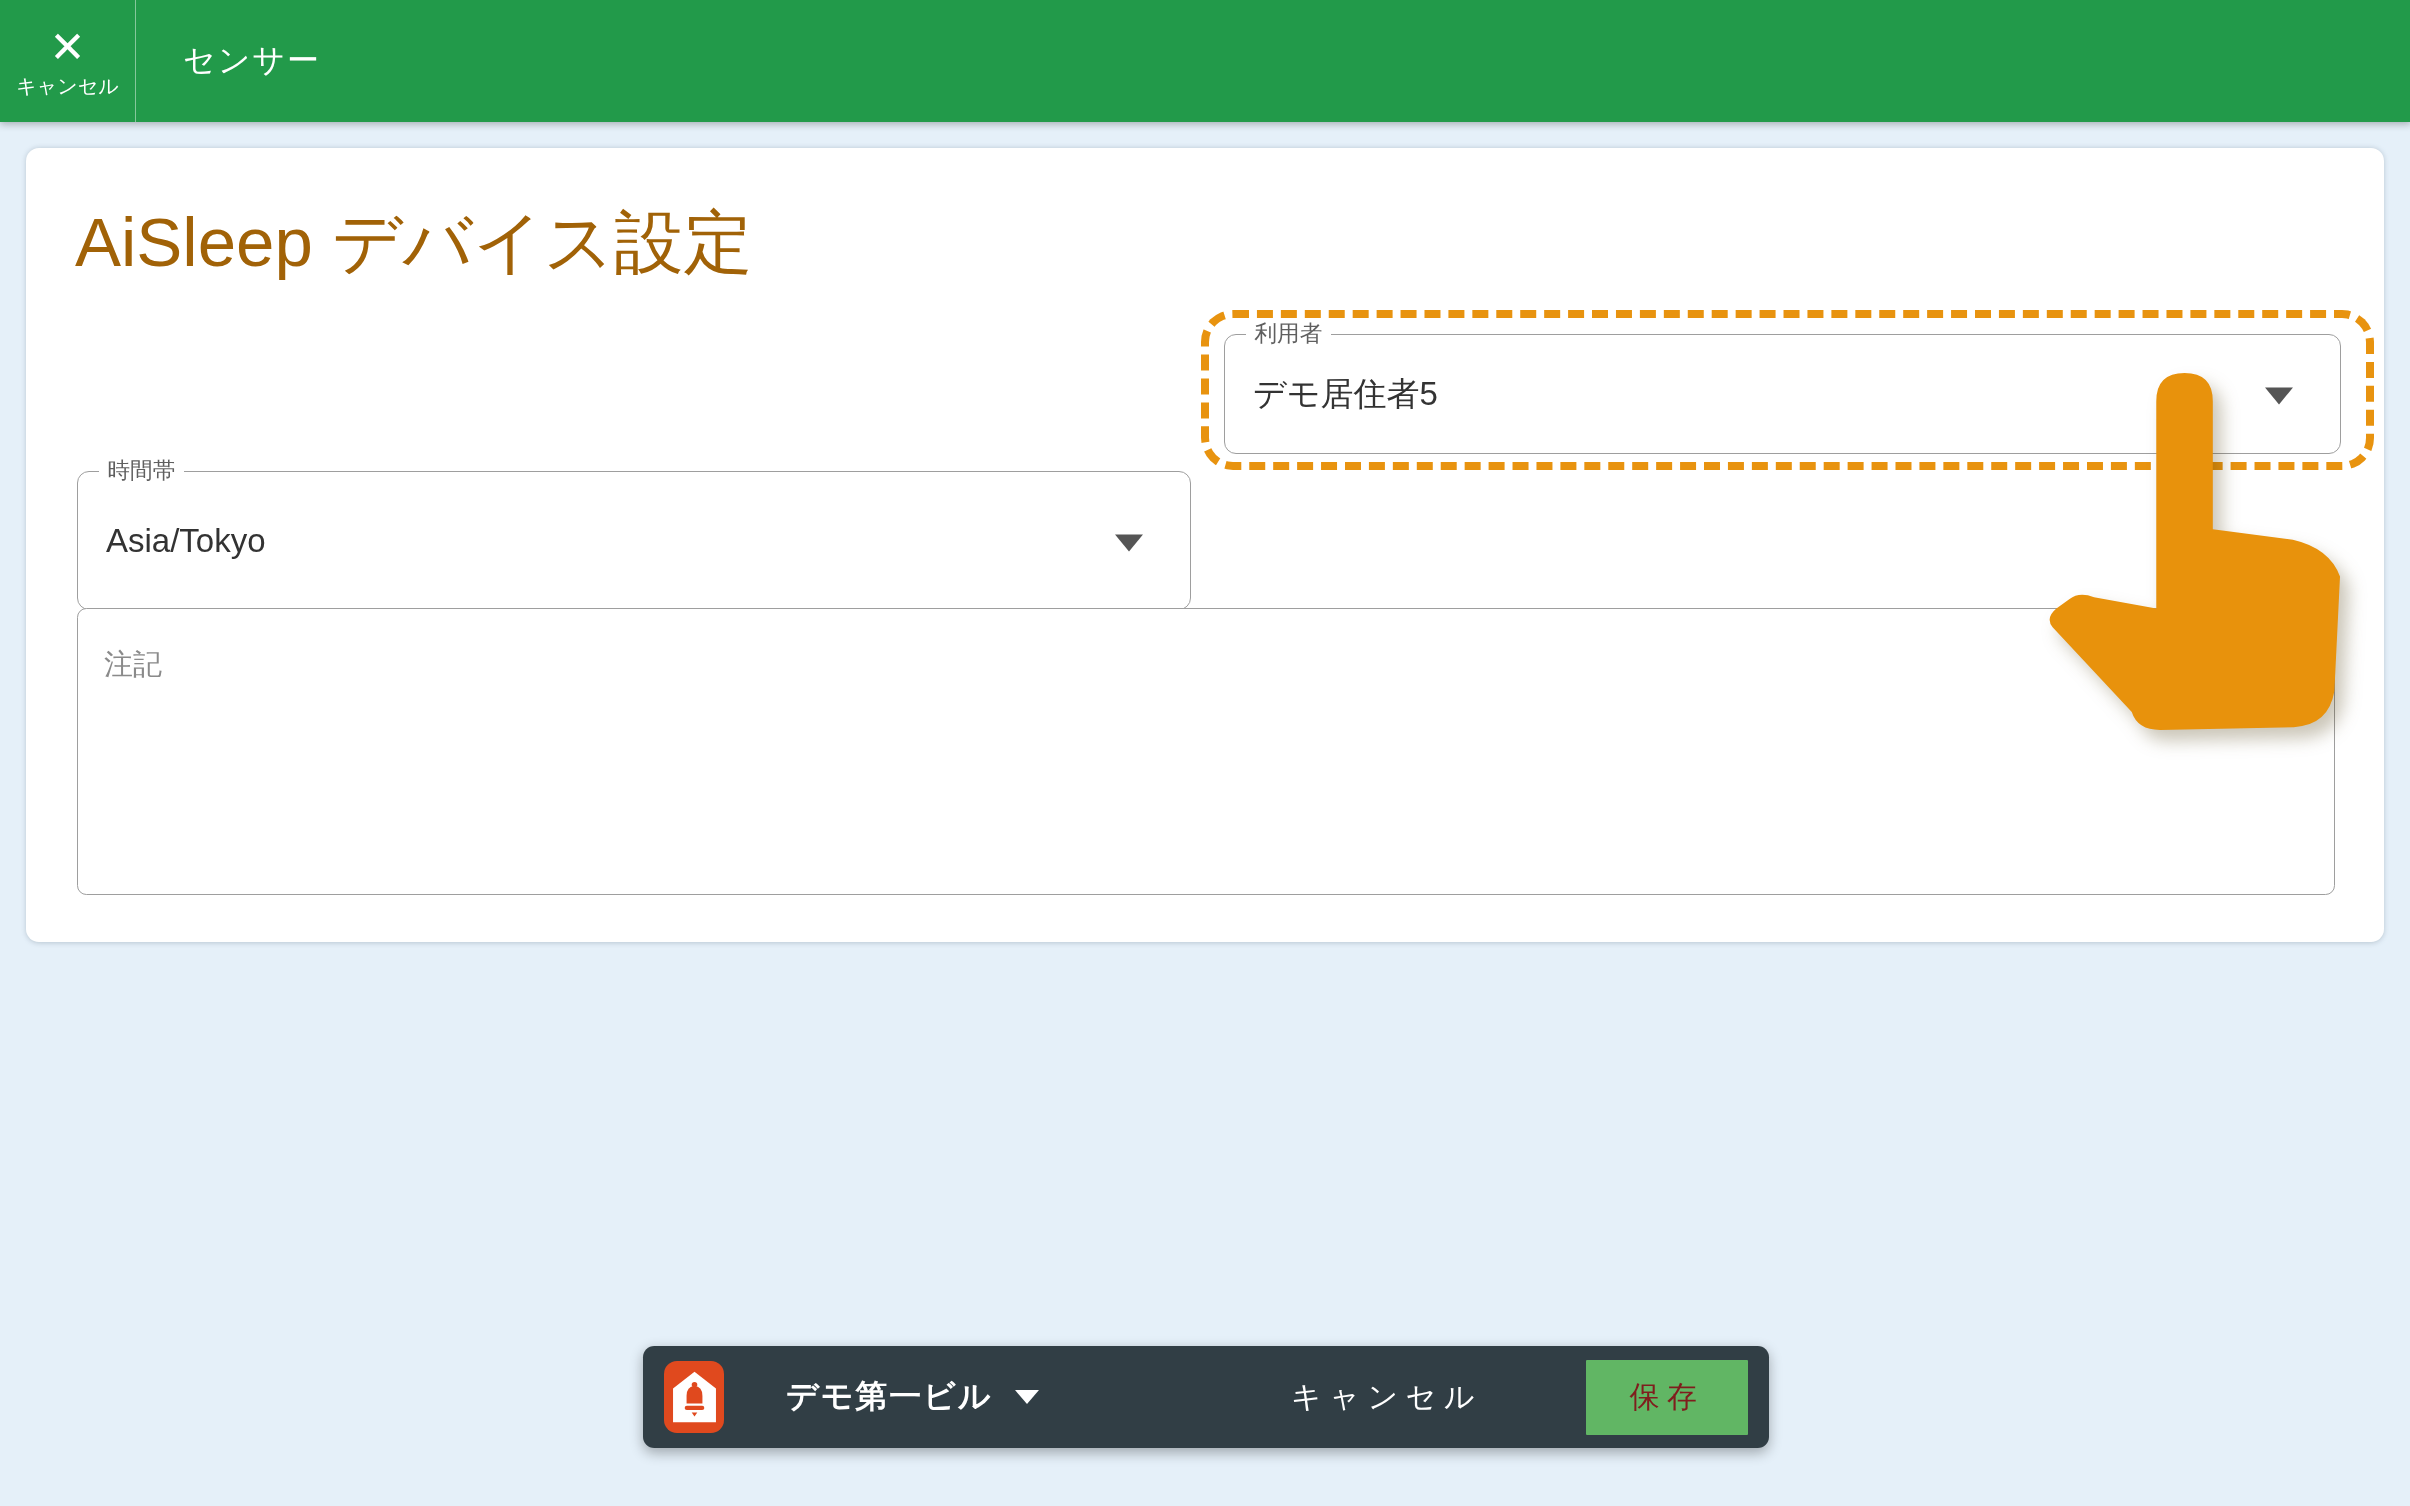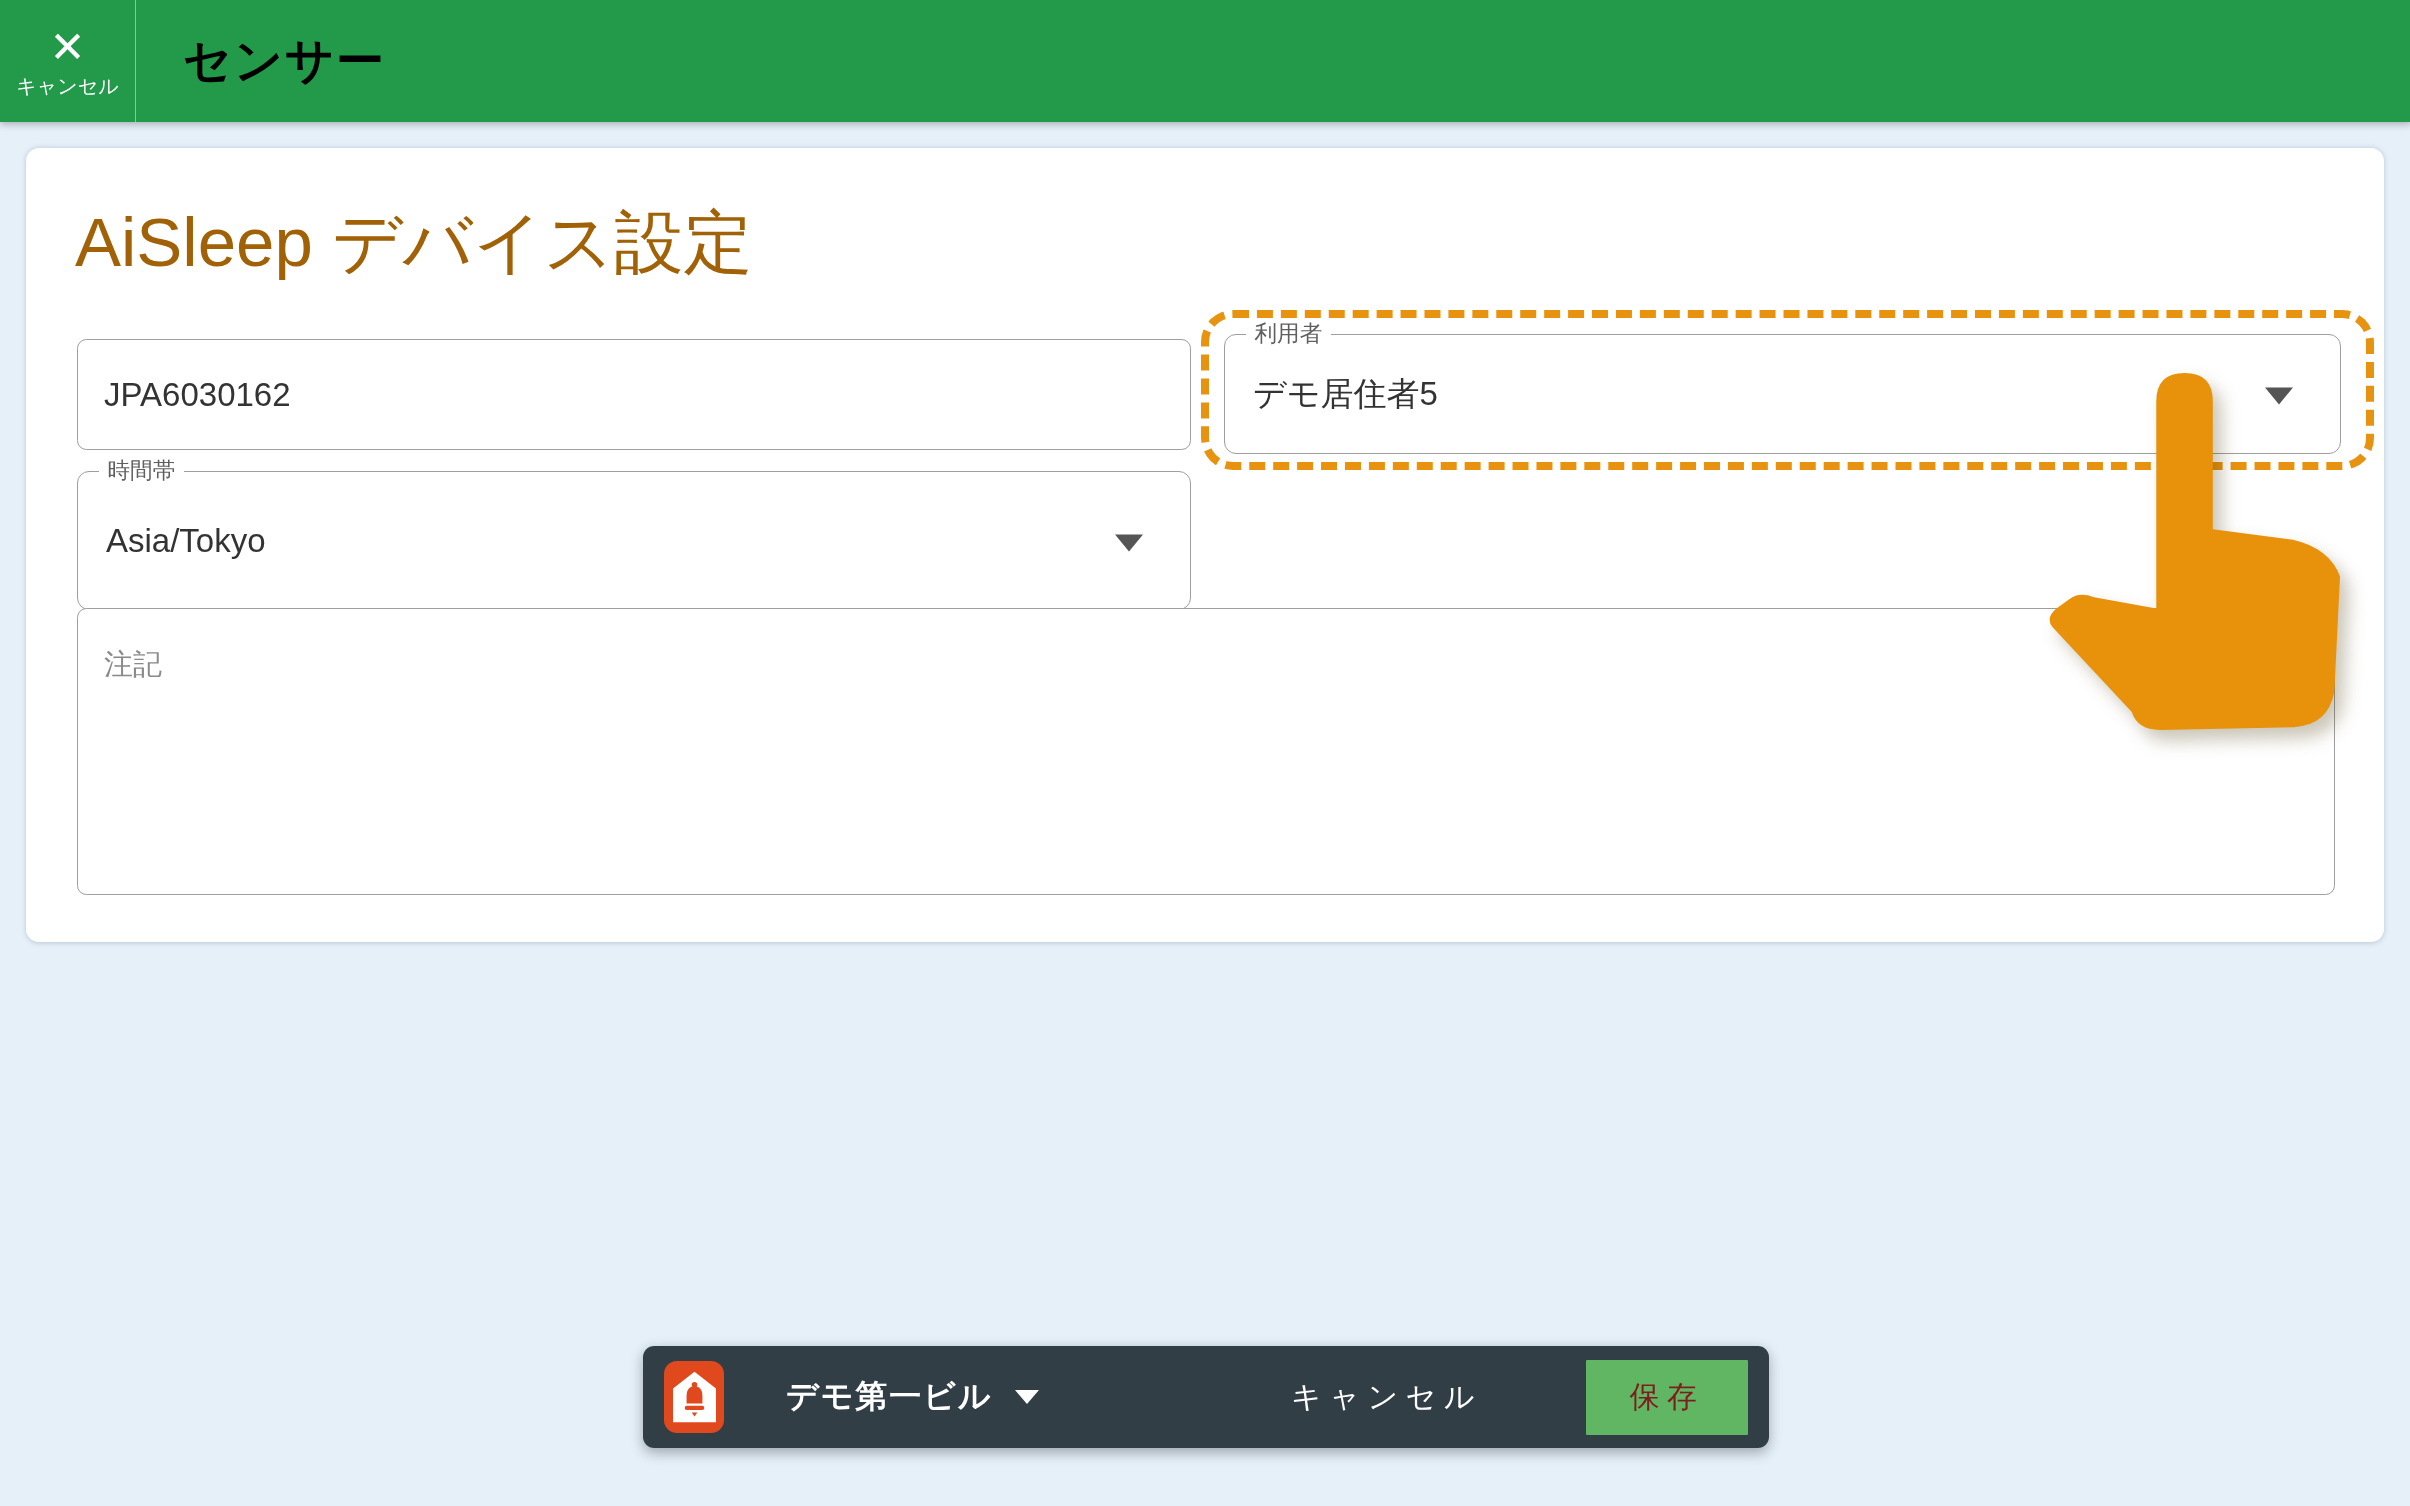--- a/index.html
+++ b/index.html
@@ -18,21 +18,21 @@
   }
   .cancel-btn{
     width:136px;display:flex;flex-direction:column;align-items:center;
     justify-content:center;gap:6.6px;color:#fff;cursor:pointer;
     border-right:1.9px solid rgba(255,255,255,.45);
   }
   .cancel-x{font-size:43px;line-height:1;font-weight:400;}
   .cancel-label{font-size:20px;line-height:1;}
   .appbar-title{
     display:flex;align-items:center;padding-left:47px;
-    color:#000000;font-size:48px;font-weight:700;letter-spacing:1.9px;
+    color:#ffffff;font-size:32px;font-weight:400;letter-spacing:1.9px;
   }
   
   .card{
     position:absolute;left:26px;top:148px;width:2358px;height:794px;
     background:#fff;border-radius:13px;
     box-shadow:0 0.9px 5.6px rgba(60,80,100,.25);
   }
   .card-title{
     position:absolute;left:49px;top:55px;
     font-size:69px;font-weight:400;color:#a16207;line-height:1.15;
@@ -114,21 +114,20 @@
     <div class="cancel-btn">
       <span class="cancel-x">✕</span>
       <span class="cancel-label">キャンセル</span>
     </div>
     <div class="appbar-title">センサー</div>
   </div>
 
   <div class="card">
     <div class="card-title">AiSleep デバイス設定</div>
 
-    <input class="text-input" type="text" value="JPA6030162" style="">
 
     <div class="outlined-field user-field">
       <span class="field-label">利用者</span>
       <span>デモ居住者5</span>
       <span class="caret-down"></span>
     </div>
     <div class="dashed-highlight"></div>
 
     <div class="outlined-field tz-field">
       <span class="field-label">時間帯</span>

